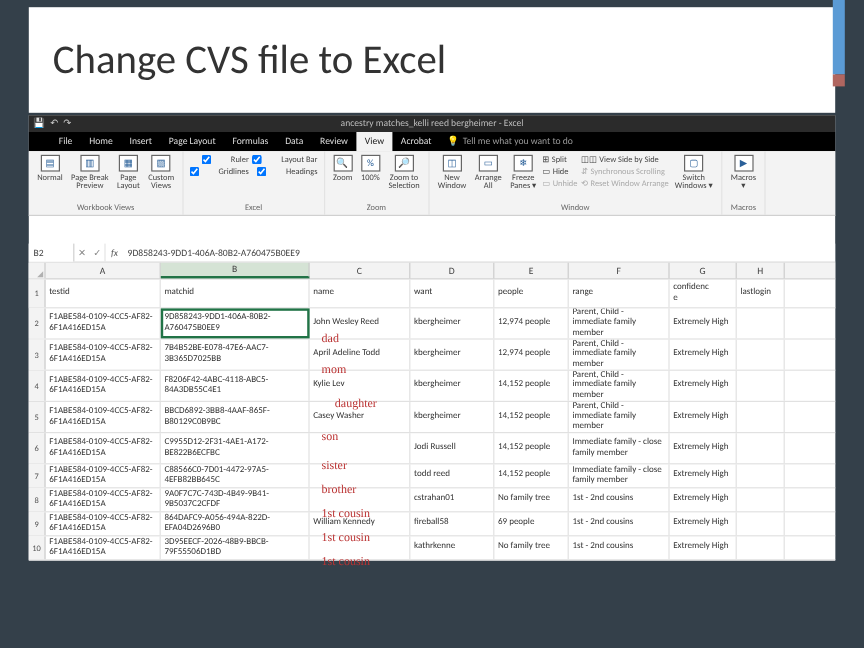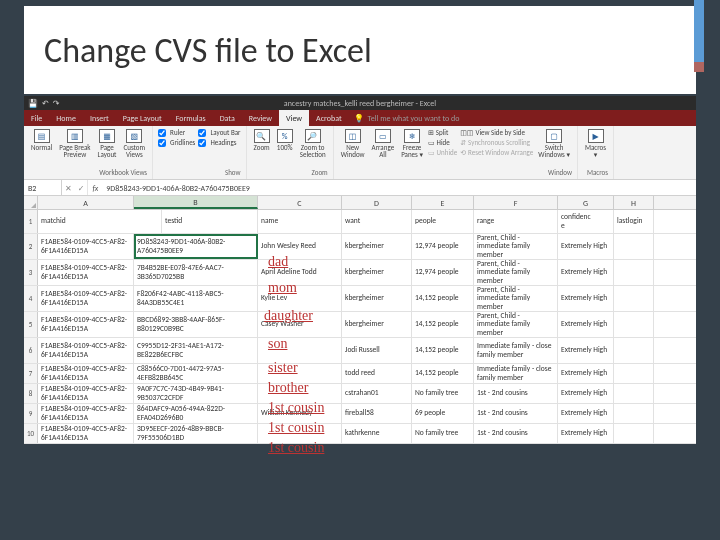--- a/index.html
+++ b/index.html
@@ -12,62 +12,62 @@
 
   .excel-wrap { position: absolute; left: 24px; top: 96px; width: 672px; background: #fff; display: flex; flex-direction: column; font-size: 8px; }
 
   
   .titlebar { height: 14px; background: #2b2b2b; color: #ccc; display: flex; align-items: center; position: relative; }
   .qa-icons { display: flex; gap: 4px; margin-left: 4px; }
   .qa-icons span { font-size: 8px; color: #ccc; }
   .doc-title { position: absolute; left: 50%; transform: translateX(-50%); font-size: 8px; color: #bbb; white-space: nowrap; }
 
   
-  .tabbar { height: 16px; background: #7f1d1d; display: flex; align-items: stretch; }
+  .tabbar { height: 16px; background: #000000; display: flex; align-items: stretch; padding-left: 18px; }
   .tab { padding: 0 7px; display: flex; align-items: center; color: #ddd; font-size: 8px; cursor: pointer; }
   .tab.active { background: #f3f3f3; color: #222; }
   .tellme { color: #999; font-size: 8px; display: flex; align-items: center; padding-left: 6px; }
   .tellme .light { margin-right: 3px; }
 
   
   .ribbon { background: #f3f3f3; height: 54px; display: flex; border-bottom: 1px solid #d0d0d0; }
   .group { display: flex; flex-direction: column; padding: 2px 5px 0 5px; border-right: 1px solid #e3e3e3; }
   .group-body { flex: 1; display: flex; align-items: flex-start; gap: 3px; }
   .big-btn { display: flex; flex-direction: column; align-items: center; justify-content: flex-start; gap: 1px; cursor: pointer; padding: 1px 2px; }
   .big-btn .ic { width: 16px; height: 14px; border: 1px solid #666; background: #fff; display: flex; align-items: center; justify-content: center; font-size: 8px; color: #2a6099; }
   .big-btn .lbl { font-size: 7px; color: #444; text-align: center; line-height: 1; white-space: nowrap; }
   .chk-col { display: flex; flex-direction: column; gap: 1px; font-size: 7px; color: #444; }
-  .chk-col label { display: flex; align-items: center; gap: 4px; white-space: nowrap; }
+  .chk-col label { display: flex; align-items: center; gap: 16px; white-space: nowrap; justify-content: flex-end; }
   .chk-col input { width: 8px; height: 8px; }
   .split-col { display: flex; flex-direction: column; gap: 1px; font-size: 7px; color: #444; }
   .split-col .line { display: flex; align-items: center; gap: 2px; white-space: nowrap; }
-  .group-label { font-size: 7px; color: #666; text-align: right; padding: 1px 0 2px 0; }
-
-  
-  .fx-row { height: 16px; background: #fff; border-bottom: 1px solid #d0d0d0; display: flex; align-items: stretch; font-size: 8px; }
+  .group-label { font-size: 7px; color: #666; text-align: center; padding: 1px 0 2px 0; }
+
+  
+  .fx-row { height: 16px; background: #fff; border-bottom: 1px solid #d0d0d0; display: flex; align-items: stretch; font-size: 8px; margin-top: 23px; }
   .namebox { width: 38px; border-right: 1px solid #d0d0d0; display: flex; align-items: center; padding-left: 4px; color: #444; background: #fff; }
   .fx-btns { display: flex; align-items: center; border-right: 1px solid #e5e5e5; color: #888; }
   .fx-btns span { padding: 0 3px; }
   .fx-label { padding: 0 4px; display: flex; align-items: center; font-style: italic; color: #555; }
   .fx-input { flex: 1; display: flex; align-items: center; padding-left: 4px; color: #444; }
 
   
   .grid { flex: 1; display: flex; flex-direction: column; background: #fff; }
   .col-head-row { display: flex; height: 14px; background: #f3f3f3; border-bottom: 1px solid #ccc; }
   .sel-all { width: 14px; border-right: 1px solid #ccc; background: #f3f3f3; display:flex;align-items:flex-end;justify-content:flex-end; }
   .sel-all::after{content:"";width:0;height:0;border-left:5px solid transparent;border-bottom:5px solid #b0b0b0;margin:0 1px 1px 0;}
   .col-head { border-right: 1px solid #ccc; display: flex; align-items: center; justify-content: center; font-size: 8px; color: #444; }
   .col-head.sel { background: #d5e3d5; border-bottom: 2px solid #217346; }
 
   .row { display: flex; border-bottom: 1px solid #e1e1e1; }
   .row-head { width: 14px; border-right: 1px solid #ccc; background: #f3f3f3; display: flex; align-items: center; justify-content: center; font-size: 7px; color: #555; }
   .cell { border-right: 1px solid #e1e1e1; font-size: 7.5px; color: #333; padding: 1px 3px; display: flex; flex-direction: column; justify-content: center; line-height: 1.1; overflow: hidden; }
   .cell.header { font-weight: normal; color: #333; }
   .cell.sel { outline: 2px solid #217346; outline-offset: -2px; }
-  .annot { position: absolute; font-family: "Segoe Print", cursive; color: #b33; font-size: 14px; pointer-events: none; text-decoration: underline; }
+  .annot { position: absolute; font-family: "Segoe Print", cursive; color: #b33; font-size: 10px; pointer-events: none; }
 
   
   .cA { width: 96px; } .cB { width: 124px; } .cC { width: 84px; } .cD { width: 70px; }
   .cE { width: 62px; } .cF { width: 84px; } .cG { width: 56px; } .cH { width: 40px; }
 
   .header-row { height: 24px; background:#fff; }
   .body-row { height: 26px; }
   .body-row.short { height: 20px; }
 
   .sheet-wrap { position: relative; }
@@ -151,21 +151,21 @@
             <label>
                 <input type="checkbox" checked="" style="">
                 <span>Layout Bar</span>
               </label>
             <label>
                 <input type="checkbox" checked="" style="">
                 <span>Headings</span>
               </label>
           </div>
         </div>
-        <div class="group-label">Show</div>
+        <div class="group-label">Excel</div>
       </div>
 
       <div class="group">
         <div class="group-body">
           <div class="big-btn">
               <div class="ic">🔍</div>
               <div class="lbl">Zoom</div>
             </div>
           <div class="big-btn">
               <div class="ic">%</div>
@@ -264,22 +264,22 @@
         <div class="col-head cC">C</div>
         <div class="col-head cD">D</div>
         <div class="col-head cE">E</div>
         <div class="col-head cF">F</div>
         <div class="col-head cG">G</div>
         <div class="col-head cH">H</div>
       </div>
 
       <div class="row header-row">
         <div class="row-head">1</div>
+        <div class="cell header cA">testid</div>
         <div class="cell header cB">matchid</div>
-        <div class="cell header cA">testid</div>
         <div class="cell header cC">name</div>
         <div class="cell header cD">want</div>
         <div class="cell header cE">people</div>
         <div class="cell header cF">range</div>
         <div class="cell header cG" style="white-space:pre">confidenc
 e</div>
         <div class="cell header cH">lastlogin</div>
       </div>
 
       <div id="rows">
@@ -311,21 +311,21 @@
             <div class="row-head">4</div>
             <div class="cell cA">F1ABE584-0109-4CC5-AF82-6F1A416ED15A</div>
             <div class="cell cB">F8206F42-4ABC-4118-ABC5-84A3DB55C4E1</div>
             <div class="cell cC">Kylie Lev</div>
             <div class="cell cD">kbergheimer</div>
             <div class="cell cE">14,152 people</div>
             <div class="cell cF">Parent, Child - immediate family member</div>
             <div class="cell cG">Extremely High</div>
             <div class="cell cH"></div>
           </div>
-          <div class="annot" style="left: 240px; top: 112px; text-align: right;">daughter</div>
+          <div class="annot" style="left: 255px; top: 112px; text-align: right;">daughter</div>
           <div class="row body-row">
             <div class="row-head">5</div>
             <div class="cell cA">F1ABE584-0109-4CC5-AF82-6F1A416ED15A</div>
             <div class="cell cB">BBCD6892-3BB8-4AAF-865F-B80129C0B9BC</div>
             <div class="cell cC">Casey Washer</div>
             <div class="cell cD">kbergheimer</div>
             <div class="cell cE">14,152 people</div>
             <div class="cell cF">Parent, Child - immediate family member</div>
             <div class="cell cG">Extremely High</div>
             <div class="cell cH"></div>

